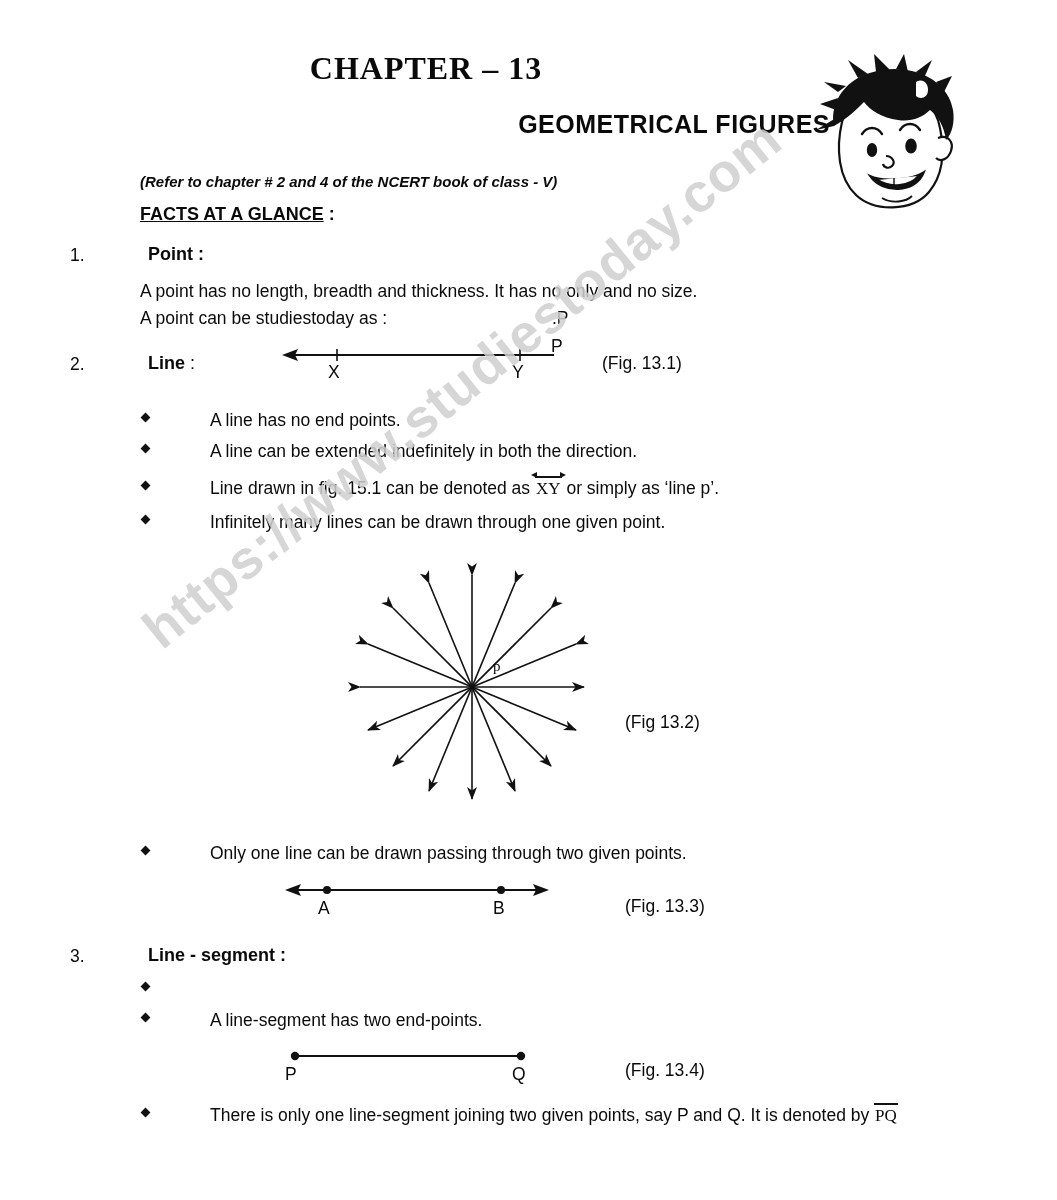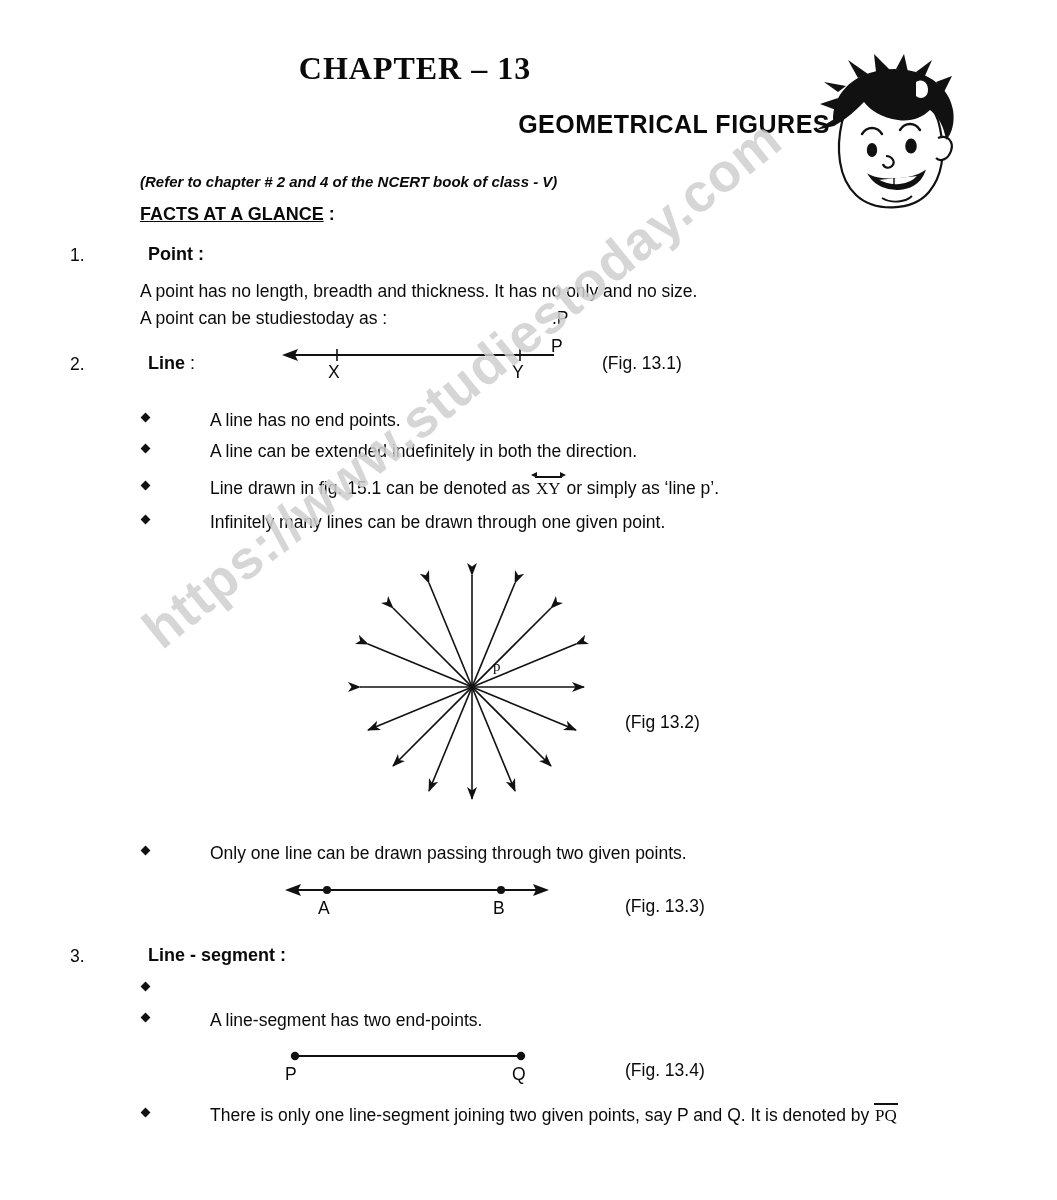--- a/index.html
+++ b/index.html
@@ -42,20 +42,21 @@
   
   #chapter-title {
     position: absolute;
     left: 0; top: 50px;
     width: 830px;
     text-align: center;
     font-family: "Liberation Serif", serif;
     font-weight: 700;
     font-size: 32px;
     letter-spacing: 1px;
+    padding-left: 11px;
   }
   #doc-title {
     position: absolute;
     left: 0; top: 110px;
     width: 830px;
     text-align: right;
     font-family: "Liberation Sans", sans-serif;
     font-weight: 700;
     font-size: 25px;
     letter-spacing: .5px;

